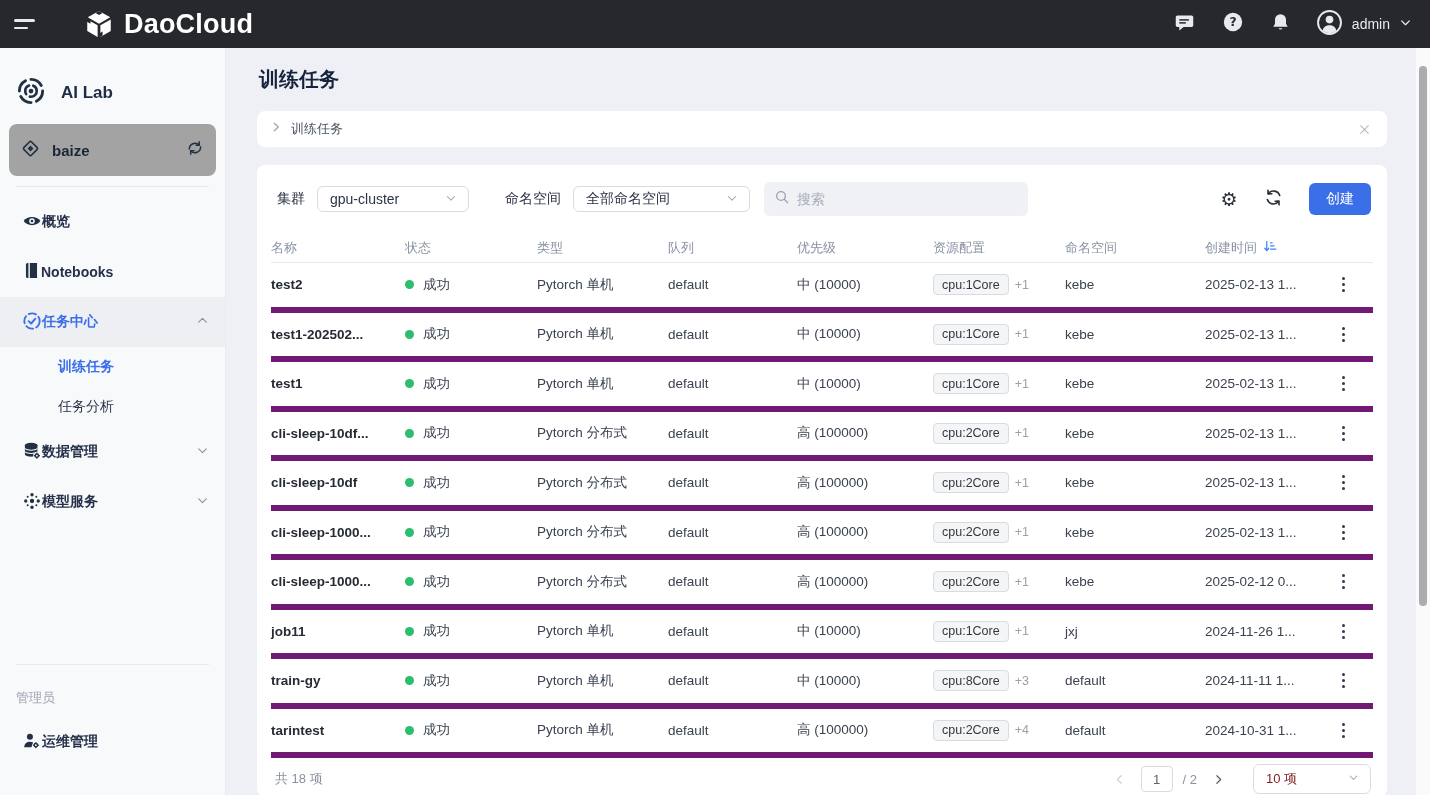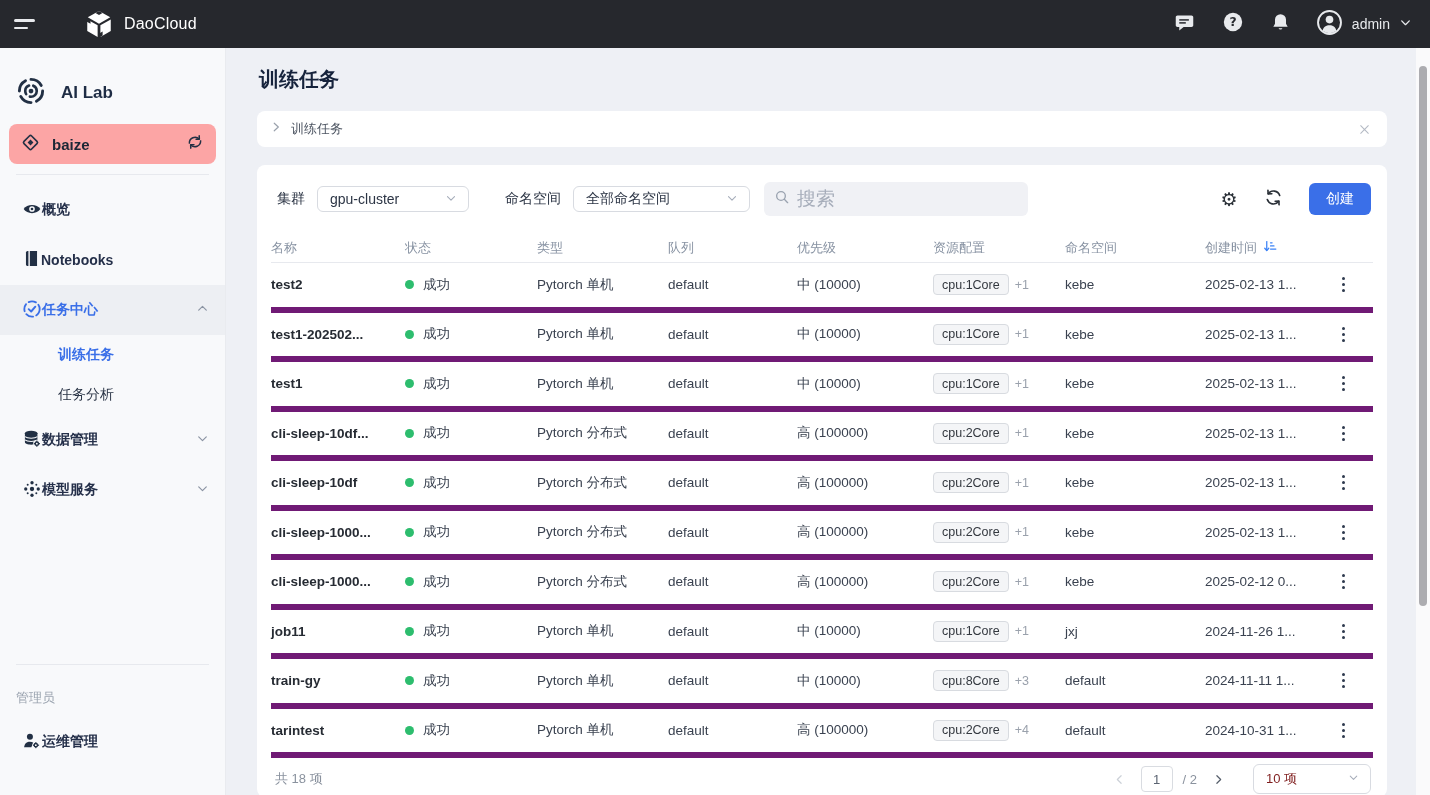--- a/index.html
+++ b/index.html
@@ -7,36 +7,36 @@
     font-family:"Liberation Sans","DejaVu Sans",sans-serif; background:#eef0f5; }
 
   
   .topbar { height:48px; background:#26282d; display:flex; align-items:center;
     padding:0 18px 0 14px; color:#fff; position:relative; z-index:5; }
   .hamburger { width:26px; height:26px; display:flex; flex-direction:column; justify-content:center; gap:5px; cursor:pointer; }
   .hamburger i { display:block; height:2.4px; background:#e8eaed; border-radius:2px; }
   .hamburger i:nth-child(1){ width:21px; } .hamburger i:nth-child(2){ width:14px; }
   .brand { display:flex; align-items:center; gap:10px; margin-left:44px; }
   .brand svg { display:block; }
-  .brand-name { font-size:16px; font-weight:400; letter-spacing:.2px; color:#fff; }
+  .brand-name { font-size:27px; font-weight:700; letter-spacing:.2px; color:#fff; }
   .topbar-right { margin-left:auto; display:flex; align-items:center; gap:14px; }
   .tb-icon { width:34px; height:34px; display:flex; align-items:center; justify-content:center; cursor:pointer; }
   .user-menu { display:flex; align-items:center; gap:9px; cursor:pointer; margin-left:4px; }
   .user-name { font-size:14px; color:#e8eaed; }
 
   
   .shell { display:flex; height:747px; }
   .sidebar { width:226px; background:#f8f9fb; border-right:1px solid #e9ebef; padding-top:18px;
     display:flex; flex-direction:column; flex-shrink:0; }
   .main { flex:1; background:#eef0f5; padding:14px 43px 0 31px; position:relative; }
 
   
   .product { display:flex; align-items:center; gap:15px; padding:10px 16px 14px 16px; }
   .product-name { font-size:17px; font-weight:600; color:#1e2c44; }
-  .workspace { margin:0 9px; background:#fca5a5; border-radius:8px; height:40px;
+  .workspace { margin:0 9px; background:#a3a3a3; border-radius:8px; height:52px;
     display:flex; align-items:center; padding:0 12px; gap:12px; cursor:pointer; }
   .workspace-name { font-size:15px; font-weight:700; color:#1c2736; flex:1; }
   .sb-divider { height:1px; background:#e7e9ee; margin:10px 16px; }
   .sb-item { height:50px; display:flex; align-items:center; padding:0 16px 0 22px;
     font-size:14px; font-weight:600; color:#25304a; cursor:pointer; }
   .sb-item .lbl { flex:1; }
   .sb-item.active-parent { background:#edeff3; color:#3a6fe8; }
   .sb-sub { height:40px; display:flex; align-items:center; padding-left:58px;
     font-size:14px; font-weight:500; color:#2a3446; cursor:pointer; }
   .sb-sub.selected { color:#3a6fe8; font-weight:600; }
@@ -55,21 +55,21 @@
   .card { background:#fff; border-radius:8px; height:632px; overflow:hidden; }
   .filterbar { display:flex; align-items:center; height:68px; padding:0 16px 0 20px; gap:10px; }
   .f-label { font-size:14px; color:#2c3545; margin-right:2px; }
   .select { height:26px; border:1px solid #d8dbe1; border-radius:6px; background:#fff;
     display:flex; align-items:center; padding:0 10px 0 12px; font-size:14px; color:#2c3545; cursor:pointer; }
   .select .val { flex:1; }
   .sel-cluster { width:152px; margin-right:26px; }
   .sel-ns { width:177px; }
   .searchbox { width:264px; height:34px; background:#f0f1f5; border-radius:6px;
     display:flex; align-items:center; padding:0 10px; gap:7px; margin-left:4px; }
-  .searchbox input { border:none; outline:none; background:transparent; font-size:19px; width:100%;
+  .searchbox input { border:none; outline:none; background:transparent; font-size:14px; width:100%;
     color:#2c3545; font-family:inherit; }
   .searchbox input::placeholder { color:#a6adba; }
   .fb-right { margin-left:auto; display:flex; align-items:center; gap:16px; }
   .ico-btn { width:28px; height:28px; display:flex; align-items:center; justify-content:center; cursor:pointer; }
   .gear-glyph { font-family:"DejaVu Sans",sans-serif; font-size:19px; color:#2b3138; line-height:1; }
   .btn-create { width:62px; height:32px; background:#3a6fe8; color:#fff; border:none; border-radius:6px;
     font-size:14px; cursor:pointer; margin-left:6px; font-family:inherit; }
 
   
   .tbl { padding:0 14px; }

